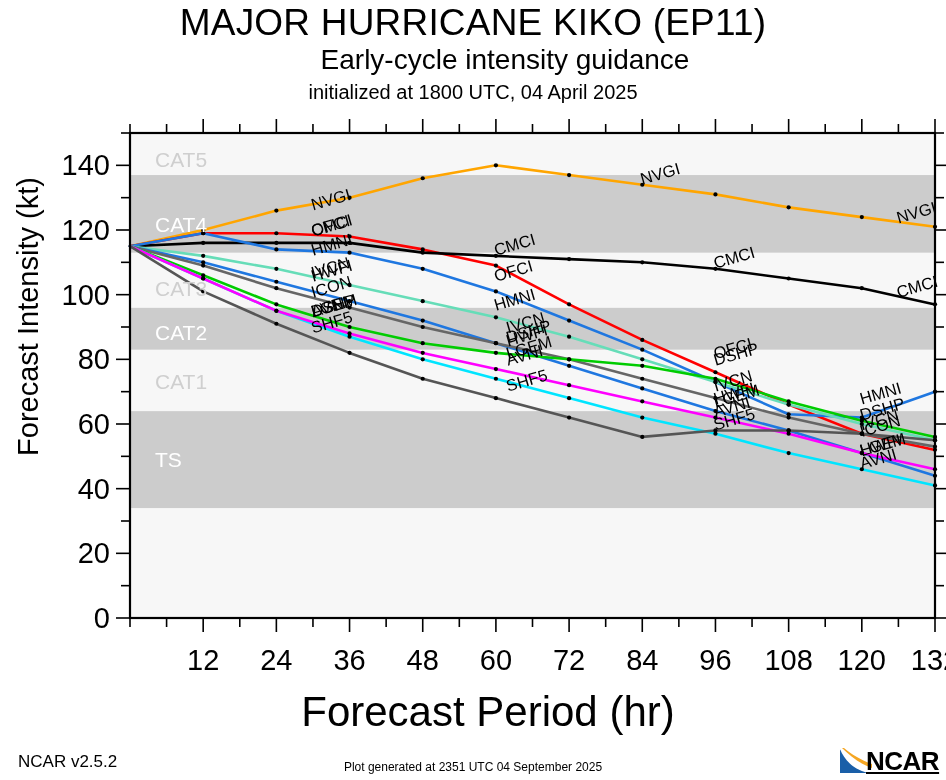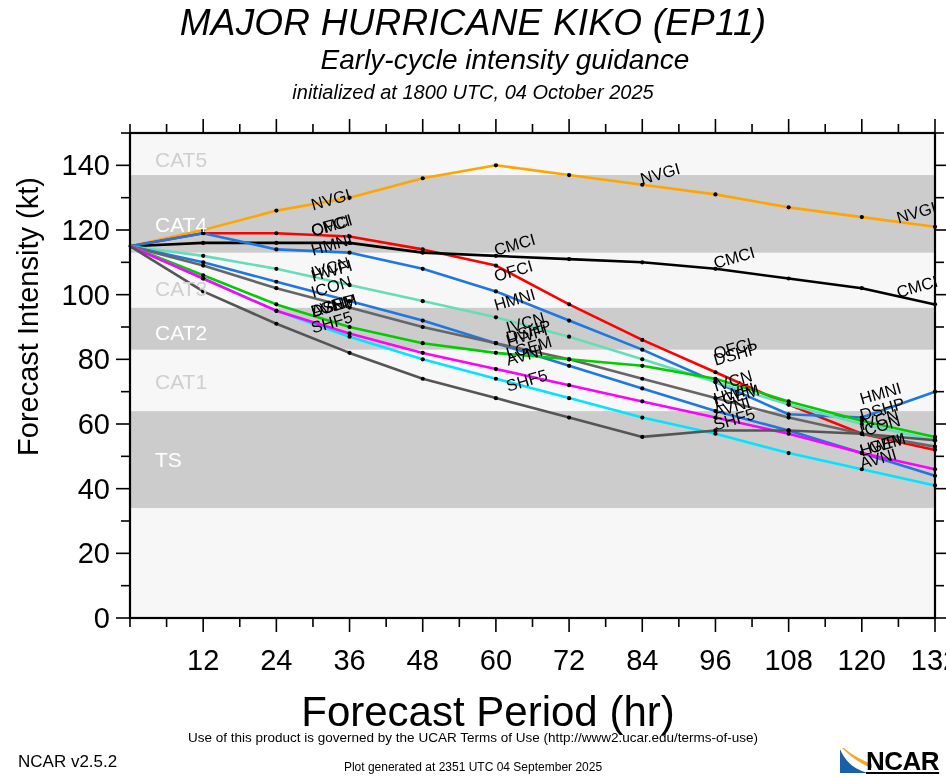--- a/index.html
+++ b/index.html
@@ -1,20 +1,20 @@
 <!DOCTYPE html>
 <html><head>
 <meta charset="utf-8">
 <style>
   html,body{margin:0;padding:0;background:#fff;}
   body{width:946px;height:780px;position:relative;overflow:hidden;
        font-family:"Liberation Sans",sans-serif;color:#000;}
   #root{position:absolute;inset:0;}
 
-  .ttl{position:absolute;left:0;width:946px;text-align:center;white-space:nowrap;font-style:italic;}
+  .ttl{position:absolute;left:0;width:946px;text-align:center;white-space:nowrap;}
   #title-main{top:2px;font-size:37px;letter-spacing:.2px;}
   #title-sub{top:44px;font-size:28px;padding-left:32px;}
   #title-init{top:81px;font-size:20px;}
 
   #ylabel{position:absolute;left:-182px;top:300px;width:420px;text-align:center;
           transform:rotate(-90deg);transform-origin:50% 50%;font-size:29px;white-space:nowrap;}
   #xlabel{position:absolute;left:15px;top:688px;width:946px;text-align:center;font-size:42px;}
 
   #terms{position:absolute;left:0;top:730px;width:946px;text-align:center;font-size:13.5px;}
   #plotgen{position:absolute;left:0;top:760px;width:946px;text-align:center;font-size:12px;}
@@ -33,21 +33,21 @@
   .ser{fill:none;stroke-width:2.6;stroke-linejoin:round;stroke-linecap:round;}
   .mk{fill:#000;}
 </style>
 </head>
 <body>
 
 <div id="root">
 
   <div class="ttl" id="title-main">MAJOR HURRICANE KIKO (EP11)</div>
   <div class="ttl" id="title-sub">Early-cycle intensity guidance</div>
-  <div class="ttl" id="title-init">initialized at 1800 UTC, 04 October 2025</div>
+  <div class="ttl" id="title-init">initialized at 1800 UTC, 04 April 2025</div>
 
   <div id="ylabel">Forecast Intensity (kt)</div>
   <div id="xlabel">Forecast Period (hr)</div>
 
   <svg id="plot" width="946" height="680">
     <g id="g-bands">
         <rect x="130" y="133" width="805" height="485" fill="#f7f7f7"></rect>
         <rect x="130" y="411.06666666666666" width="805" height="97" fill="#cccccc"></rect>
         <rect x="130" y="349.6333333333333" width="805" height="61.43333333333334" fill="#f7f7f7"></rect>
         <rect x="130" y="307.59999999999997" width="805" height="42.03333333333336" fill="#cccccc"></rect>
@@ -334,21 +334,20 @@
     <g id="g-catlab">
         <text x="155" y="467" class="catlab" fill="#ffffff">TS</text>
         <text x="155" y="389" class="catlab" fill="#cfcfcf">CAT1</text>
         <text x="155" y="340" class="catlab" fill="#ffffff">CAT2</text>
         <text x="155" y="296" class="catlab" fill="#cfcfcf">CAT3</text>
         <text x="155" y="232" class="catlab" fill="#ffffff">CAT4</text>
         <text x="155" y="167" class="catlab" fill="#cfcfcf">CAT5</text>
       </g>
   </svg>
 
-  <div id="terms">Use of this product is governed by the UCAR Terms of Use (http://www2.ucar.edu/terms-of-use)</div>
   <div id="plotgen">Plot generated at 2351 UTC   04 September 2025</div>
   <div id="version">NCAR v2.5.2</div>
 
   <div id="ncar">
     <svg class="mark" viewBox="0 0 36 28">
       <path d="M2 2 L2 26 L30 26 C14 22 6 12 2 2 Z" fill="#1a5fa8"></path>
       <path d="M2 2 C10 12 20 21 33 25 L33 20 C20 15 10 9 4 2 Z" fill="#ffffff"></path>
       <path d="M4 1 C12 9 22 17 34 21 L34 17 C23 13 13 7 6 1 Z" fill="#f5a623"></path>
     </svg>
     <div class="word">NCAR</div>

